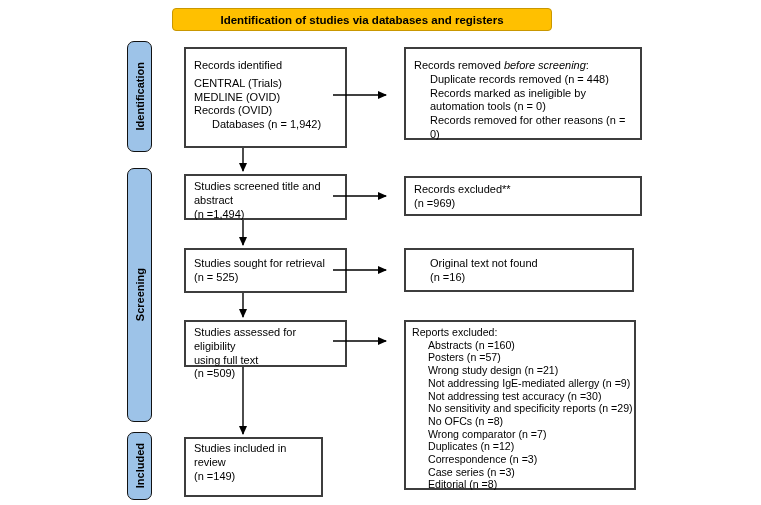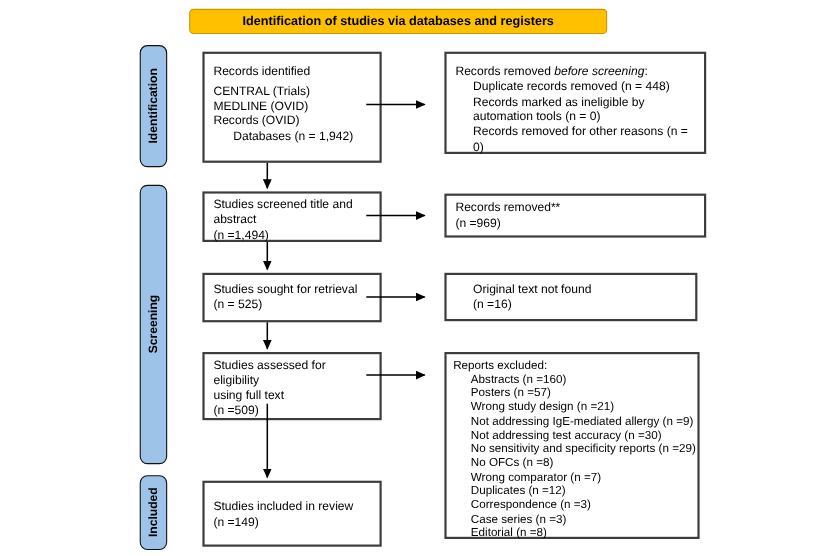--- a/index.html
+++ b/index.html
@@ -33,23 +33,23 @@
   .indent-sm{padding-left:18px;}
   .title-gap{margin-bottom:4px;}
   .nowrap{white-space:nowrap;}
   .arrows{position:absolute;left:0;top:0;width:761px;height:505px;pointer-events:none;}
   #box-records-identified{left:170px;top:47px;width:163px;height:101px;padding-top:10px;}
   #box-records-removed{left:390px;top:47px;width:238px;height:93px;padding-top:10px;}
   #box-studies-screened{left:170px;top:174px;width:163px;height:46px;padding:4px 8px;}
   #box-records-excluded{left:390px;top:176px;width:238px;height:40px;padding:5px 8px;}
   #box-studies-sought{left:170px;top:248px;width:163px;height:45px;padding:7px 8px;}
   #box-text-not-found{left:390px;top:248px;width:230px;height:44px;padding:7px 24px;}
-  #box-studies-assessed{left:170px;top:320px;width:163px;height:62px;padding:4px 8px;}
+  #box-studies-assessed{left:170px;top:320px;width:163px;height:47px;padding:4px 8px;}
   #box-reports-excluded{left:390px;top:320px;width:232px;height:170px;padding:4px 6px;font-size:10.6px;line-height:1.2;}
-  #box-studies-included{left:170px;top:437px;width:163px;height:60px;padding-top:16px;}
+  #box-studies-included{left:170px;top:437px;width:139px;height:60px;padding-top:3px;}
   #stage-identification{top:41px;height:111px;}
   #stage-screening{top:168px;height:254px;}
   #stage-included{top:432px;height:68px;}
 </style>
 </head>
 <body>
 
 <div class="canvas">
 
   <div class="banner">
@@ -81,21 +81,21 @@
     <div class="indent">Records removed for other reasons (n = 0)</div>
   </div>
 
   <div class="box" id="box-studies-screened">
     <div>Studies screened title and</div>
     <div>abstract</div>
     <div>(n =1,494)</div>
   </div>
 
   <div class="box" id="box-records-excluded">
-    <div>Records removed**</div>
+    <div>Records excluded**</div>
     <div>(n =969)</div>
   </div>
 
   <div class="box" id="box-studies-sought">
     <div>Studies sought for retrieval</div>
     <div>(n = 525)</div>
   </div>
 
   <div class="box" id="box-text-not-found">
     <div>Original text not found</div>

